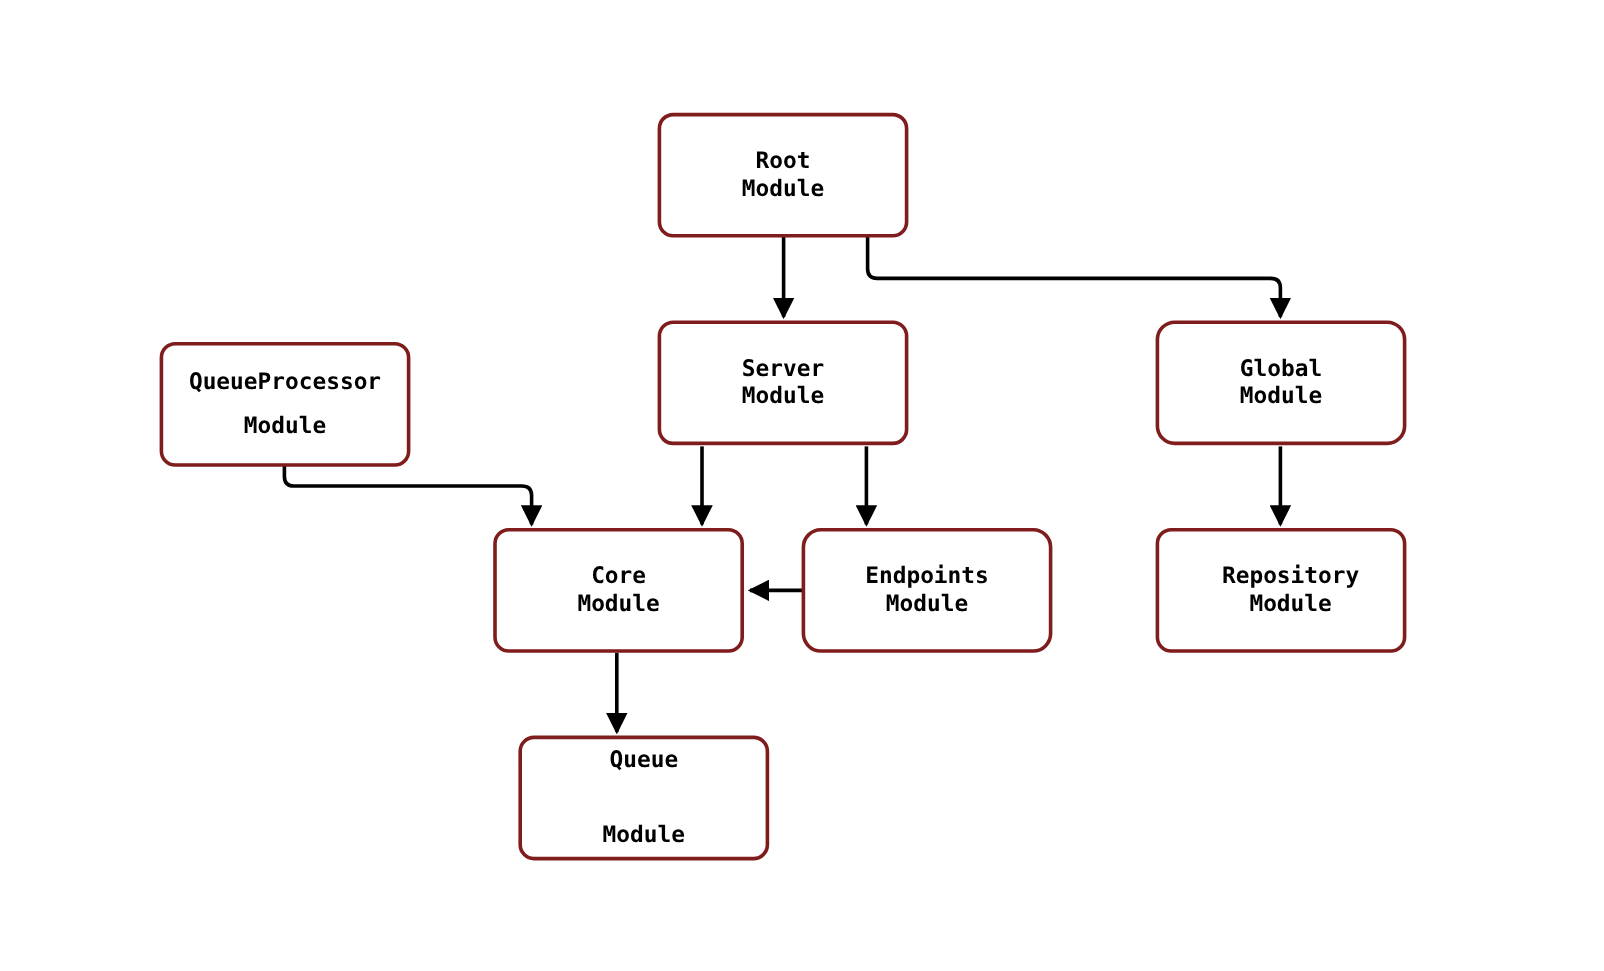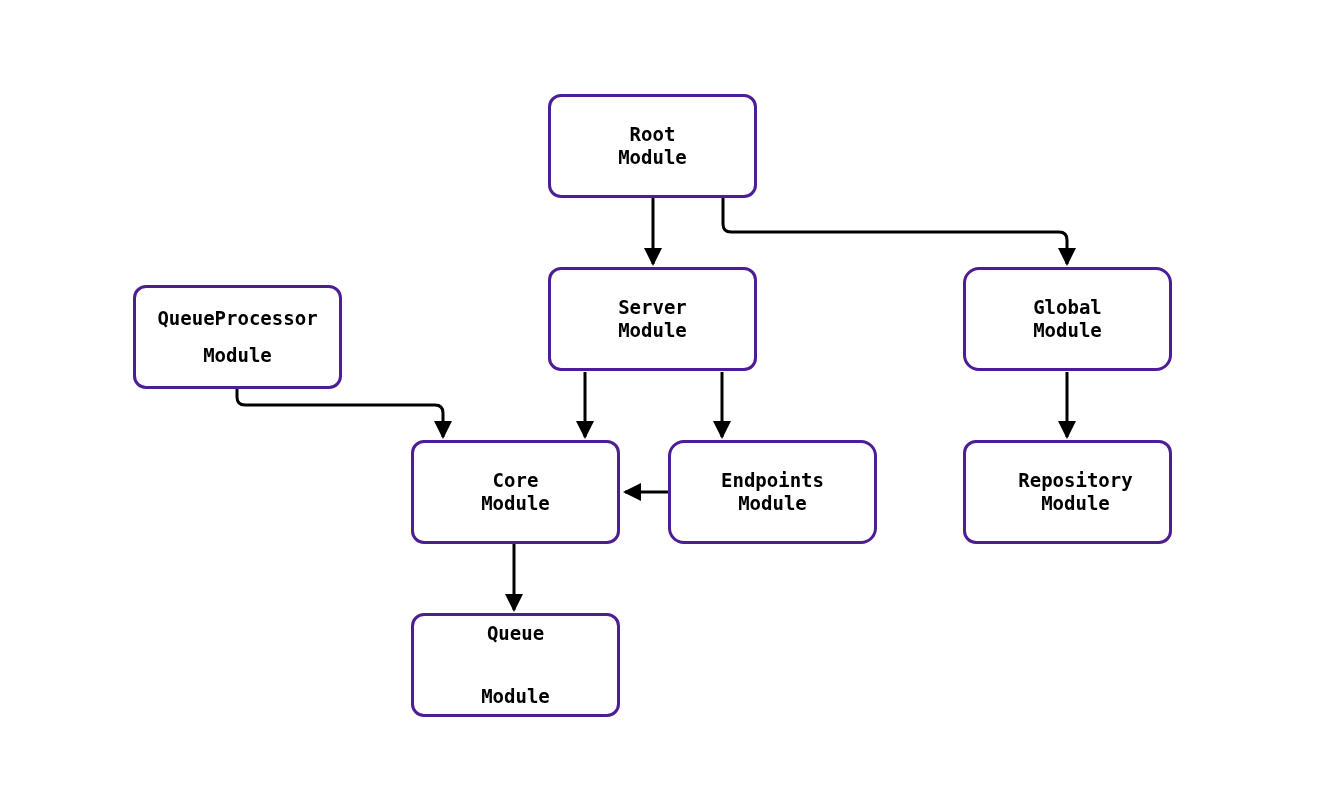--- a/index.html
+++ b/index.html
@@ -26,41 +26,41 @@
     fill: none;
     stroke: #000000;
     stroke-width: 3;
   }
   .node {
     position: absolute;
     box-sizing: border-box;
     width: 209px;
     height: 104px;
     background: #ffffff;
-    border: 3px solid #4c1d95;
+    border: 3px solid #7f1d1d;
     border-radius: 13px;
     display: flex;
     flex-direction: column;
     align-items: center;
     justify-content: center;
     text-align: center;
     font-size: 19px;
     font-weight: bold;
     line-height: 23px;
     color: #000000;
     letter-spacing: 0px;
   }
   .node-root          { left: 548px; top: 94px;  }
   .node-queueprocessor{ left: 133px; top: 285px; gap: 14px; }
   .node-server        { left: 548px; top: 267px; }
   .node-global        { left: 963px; top: 267px; border-radius: 16px; }
   .node-core          { left: 411px; top: 440px; }
   .node-endpoints     { left: 668px; top: 440px; border-radius: 16px; }
   .node-repository    { left: 963px; top: 440px; padding-left: 16px; }
-  .node-queue         { left: 411px; top: 613px; gap: 40px; }
+  .node-queue         { left: 432px; top: 613px; gap: 40px; }
 </style>
 </head>
 <body>
 
 <div class="canvas">
 
   <svg class="edges-layer" width="1337" height="809" viewBox="0 0 1337 809" xmlns="http://www.w3.org/2000/svg">
     <defs>
       <marker id="arrowhead" viewBox="0 0 18 18" markerWidth="18" markerHeight="18" refX="16" refY="9" orient="auto" markerUnits="userSpaceOnUse">
         <path d="M0,0 L18,9 L0,18 Z" fill="#000000"></path>

